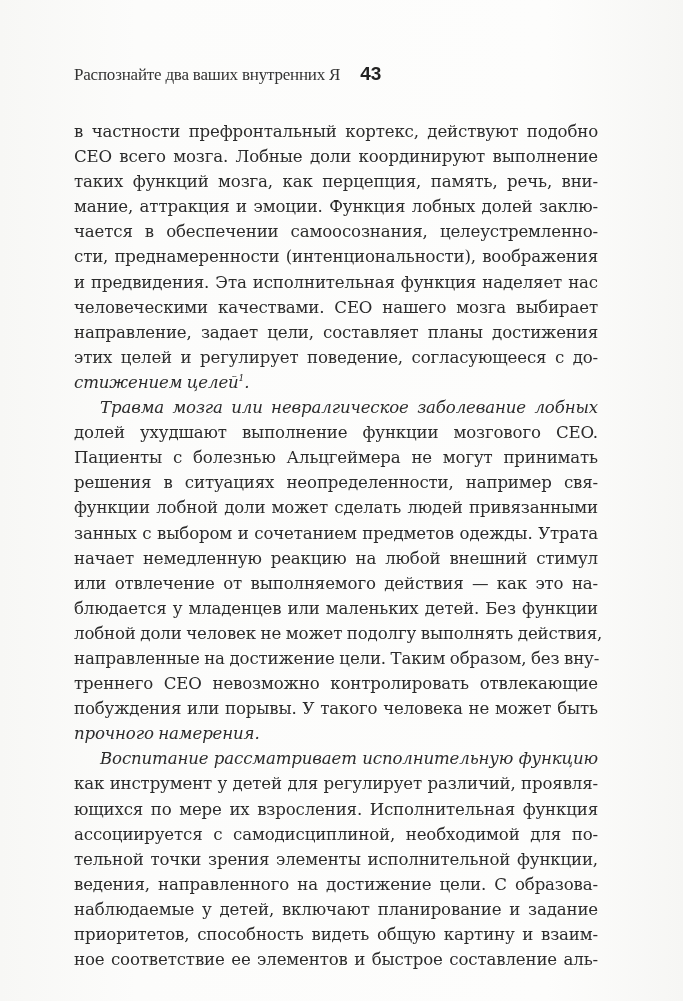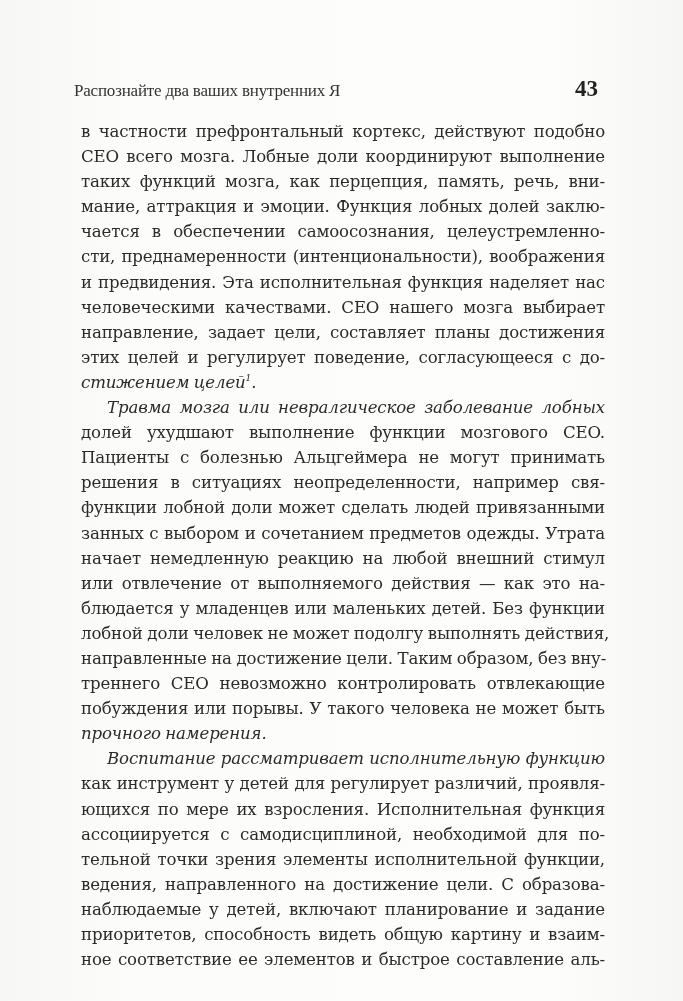--- a/index.html
+++ b/index.html
@@ -17,42 +17,42 @@
     }
     .page {
       position: absolute;
       left: 0; top: 0;
       width: 683px; height: 1001px;
       background: linear-gradient(90deg, #f7f7f5 0%, #fcfcfb 20%, #fdfdfc 80%, #f6f6f4 100%);
     }
     .running-head {
       position: absolute;
       left: 74px;
-      top: 76px;
+      top: 63px;
       width: 524px;
       height: 22px;
       display: flex;
-      justify-content: space-between;
       align-items: baseline;
+      gap: 20px;
     }
     .running-title {
       font-family: "Liberation Serif", serif;
       font-size: 17px;
       color: #333;
       letter-spacing: -0.2px;
     }
     .page-number {
-      font-family: Liberation Serif, serif;
+      font-family: Liberation Sans, sans-serif;
       font-weight: bold;
-      font-size: 23px;
+      font-size: 19px;
       color: #222;
     }
     .body-text {
       position: absolute;
-      left: 81px;
+      left: 74px;
       top: 119px;
       width: 524px;
     }
     .line {
       display: block;
       height: 25.1px;
       line-height: 25.1px;
       font-size: 16.6px;
       white-space: nowrap;
       text-align: justify;

